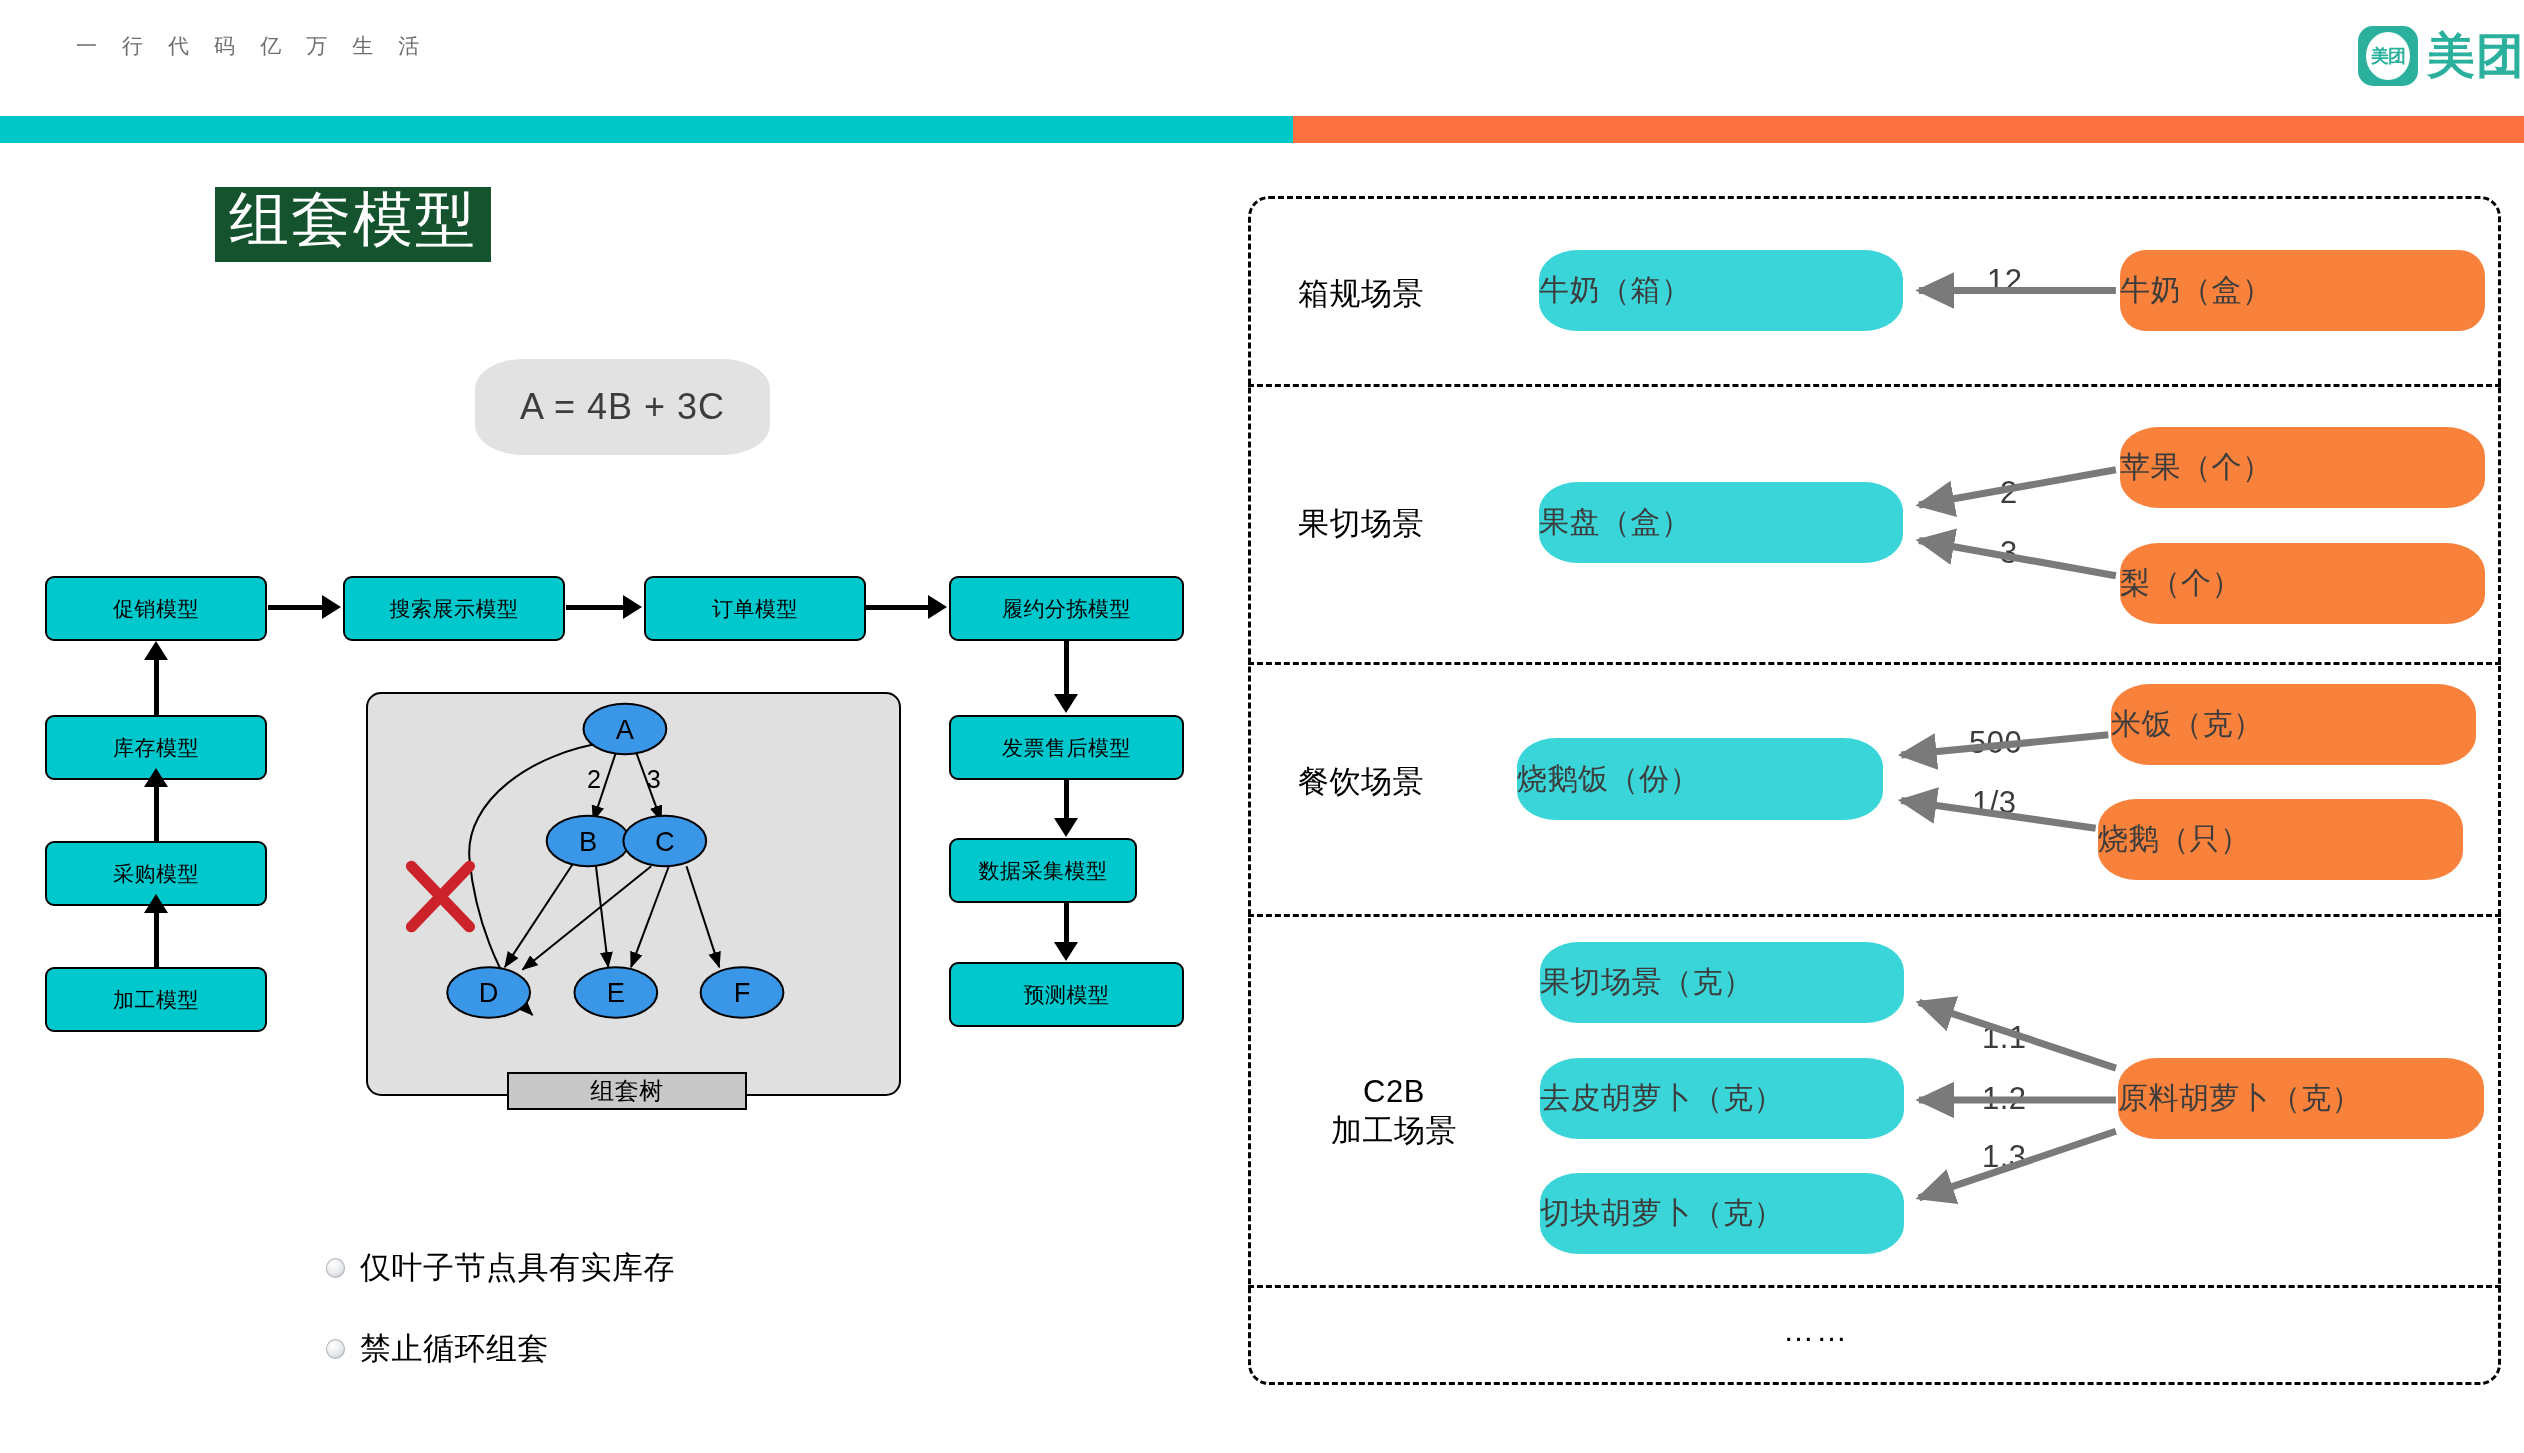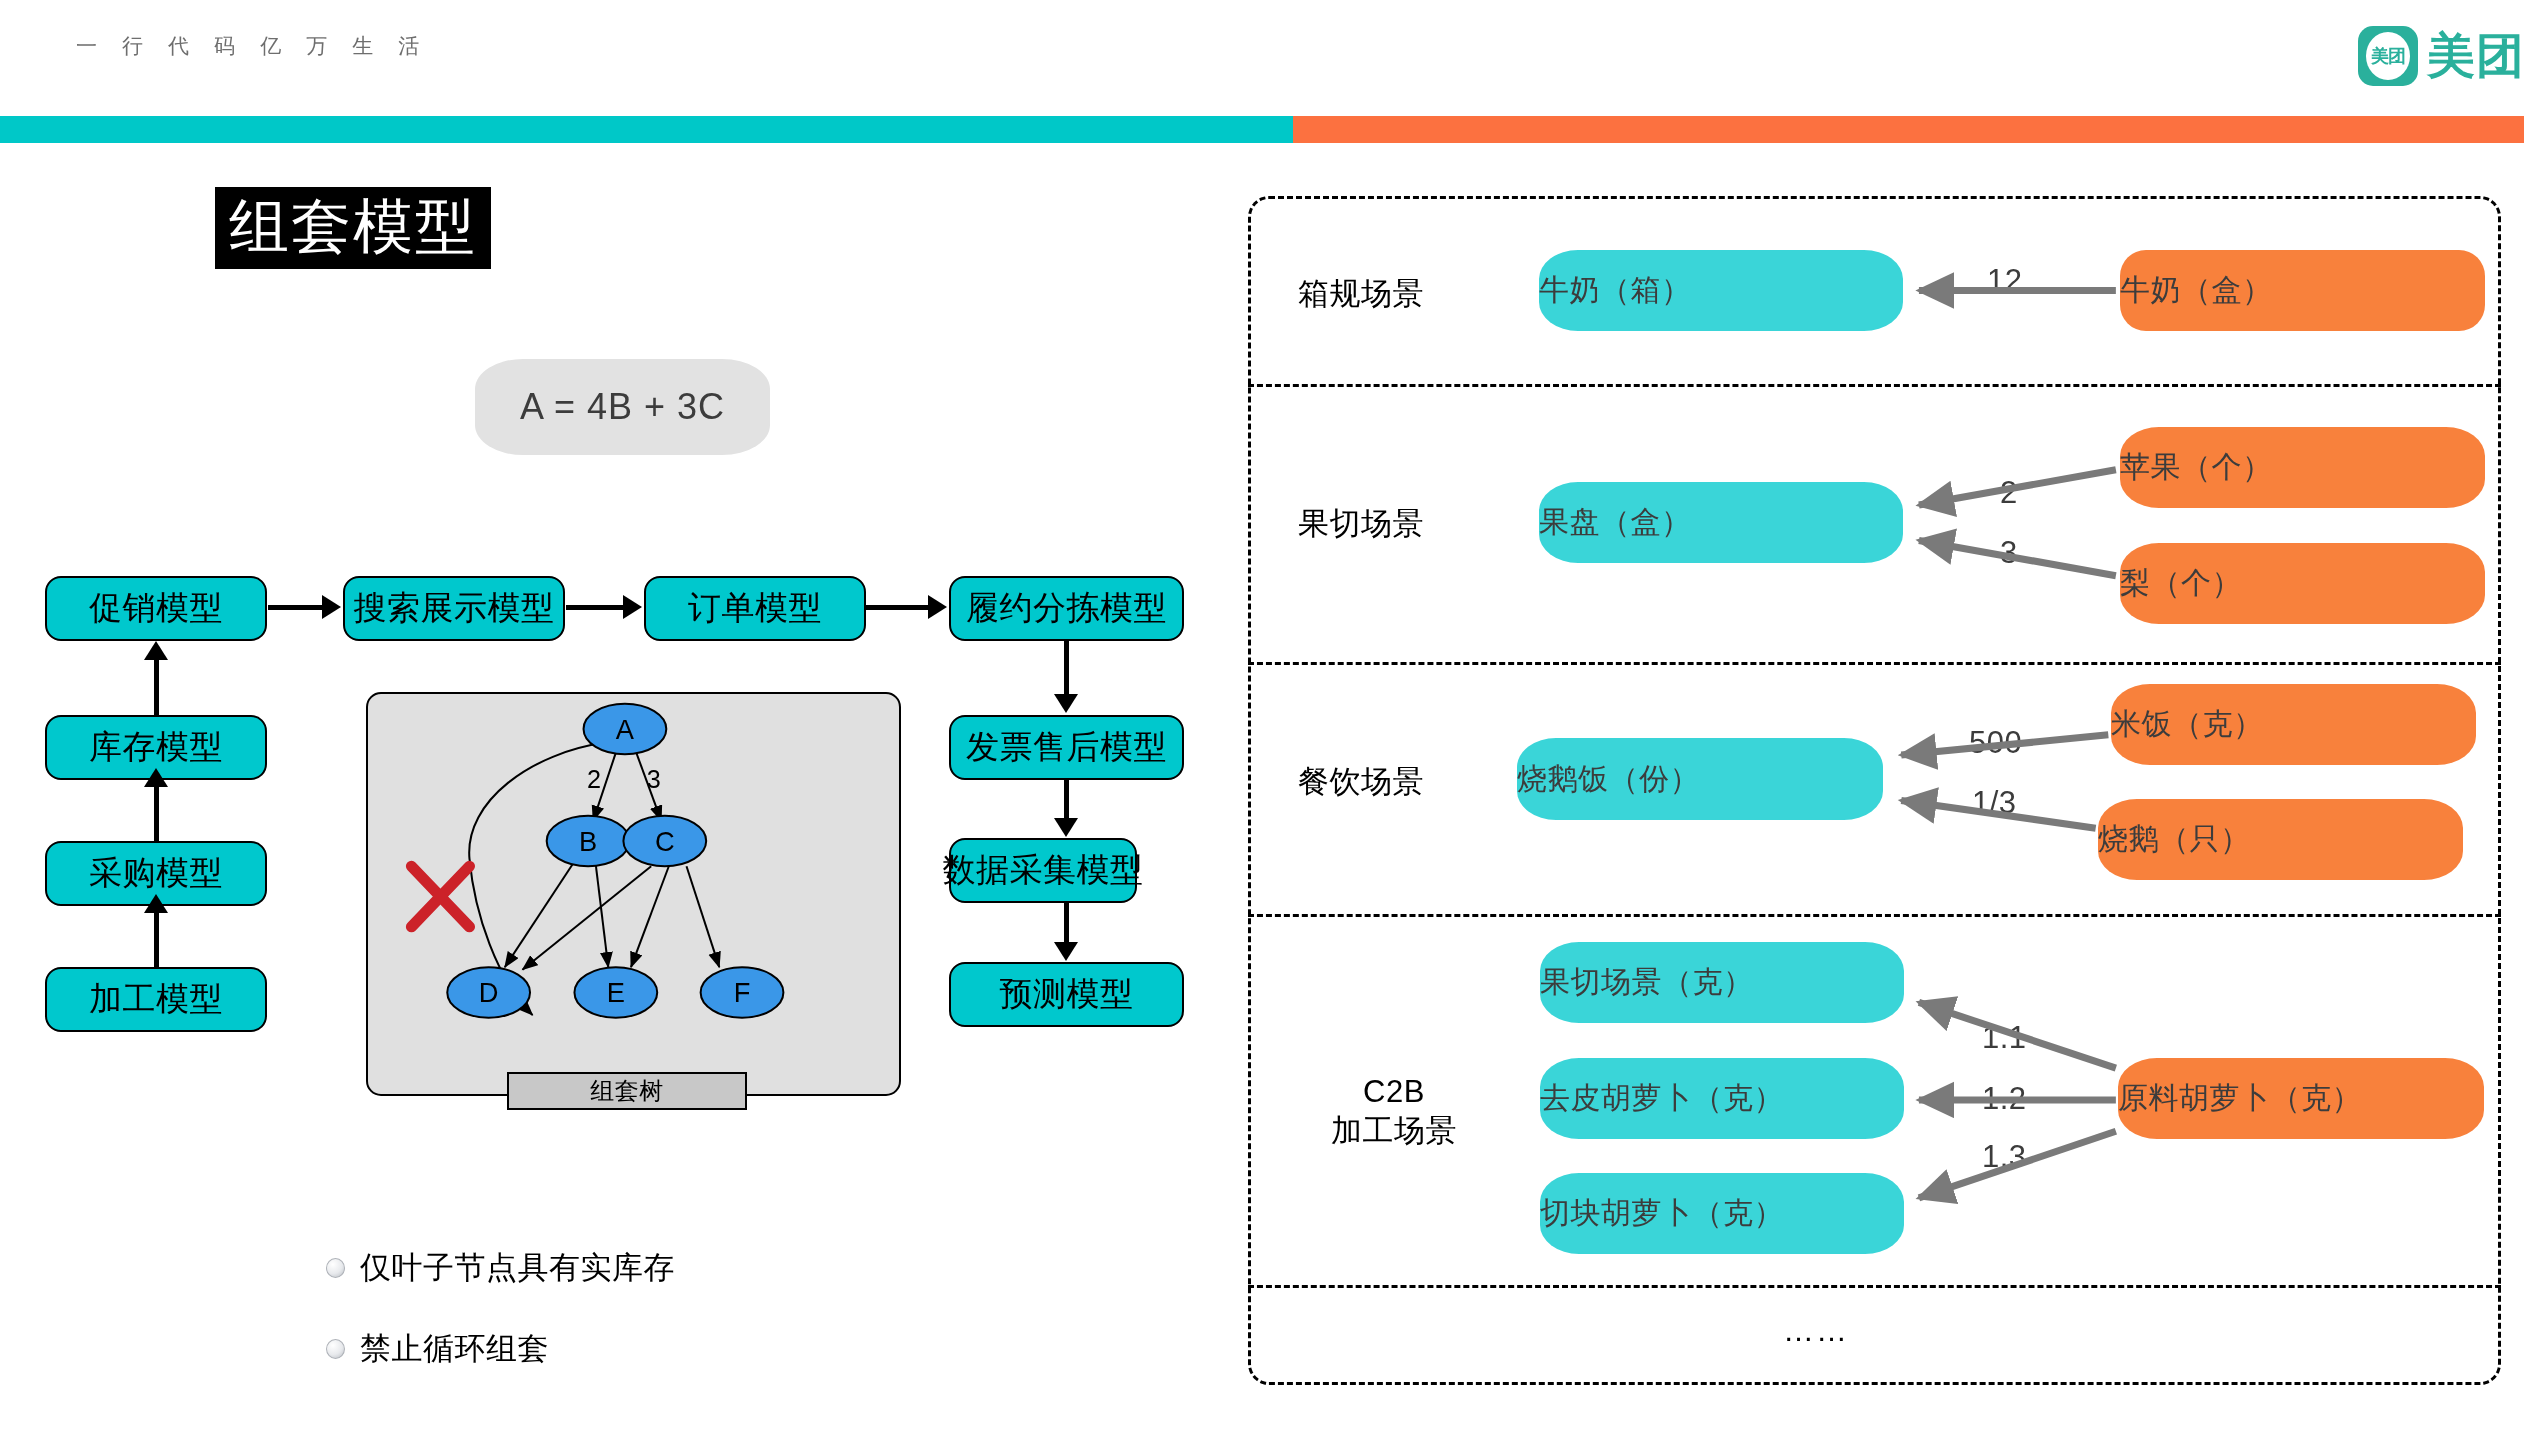--- a/index.html
+++ b/index.html
@@ -86,24 +86,24 @@
     display: flex;
   }
   .bar-seg-teal { width: 50%; height: 100%; background: #00C8C8; }
   .bar-seg-orange { width: 50%; height: 100%; background: #FC7140; }
 
   
   #slide-title {
     position: absolute;
     left: 215px;
     top: 187px;
-    background: #000000;
+    background: #14532d;
     color: #ffffff;
     font-size: 60px;
-    padding: 8px 14px 11px 14px;
+    padding: 1px 14px 11px 14px;
     line-height: 1.05;
     letter-spacing: 2px;
     white-space: nowrap;
   }
 
   #formula-pill {
     position: absolute;
     left: 475px;
     top: 359px;
     width: 295px;
@@ -116,26 +116,26 @@
     color: #3C3C3C;
     font-size: 36px;
     letter-spacing: 1px;
   }
 
   
   .flow-box {
     position: absolute;
     background: #00C8CD;
     border: 2.5px solid #000000;
-    border-radius: 16px;
+    border-radius: 9px;
     display: flex;
     align-items: center;
     justify-content: center;
     color: #000000;
-    font-size: 33px;
+    font-size: 21px;
     letter-spacing: 0.5px;
     white-space: nowrap;
     box-sizing: border-box;
   }
 
   .arrow-line {
     position: absolute;
     background: #000000;
   }
   .arrow-head {

